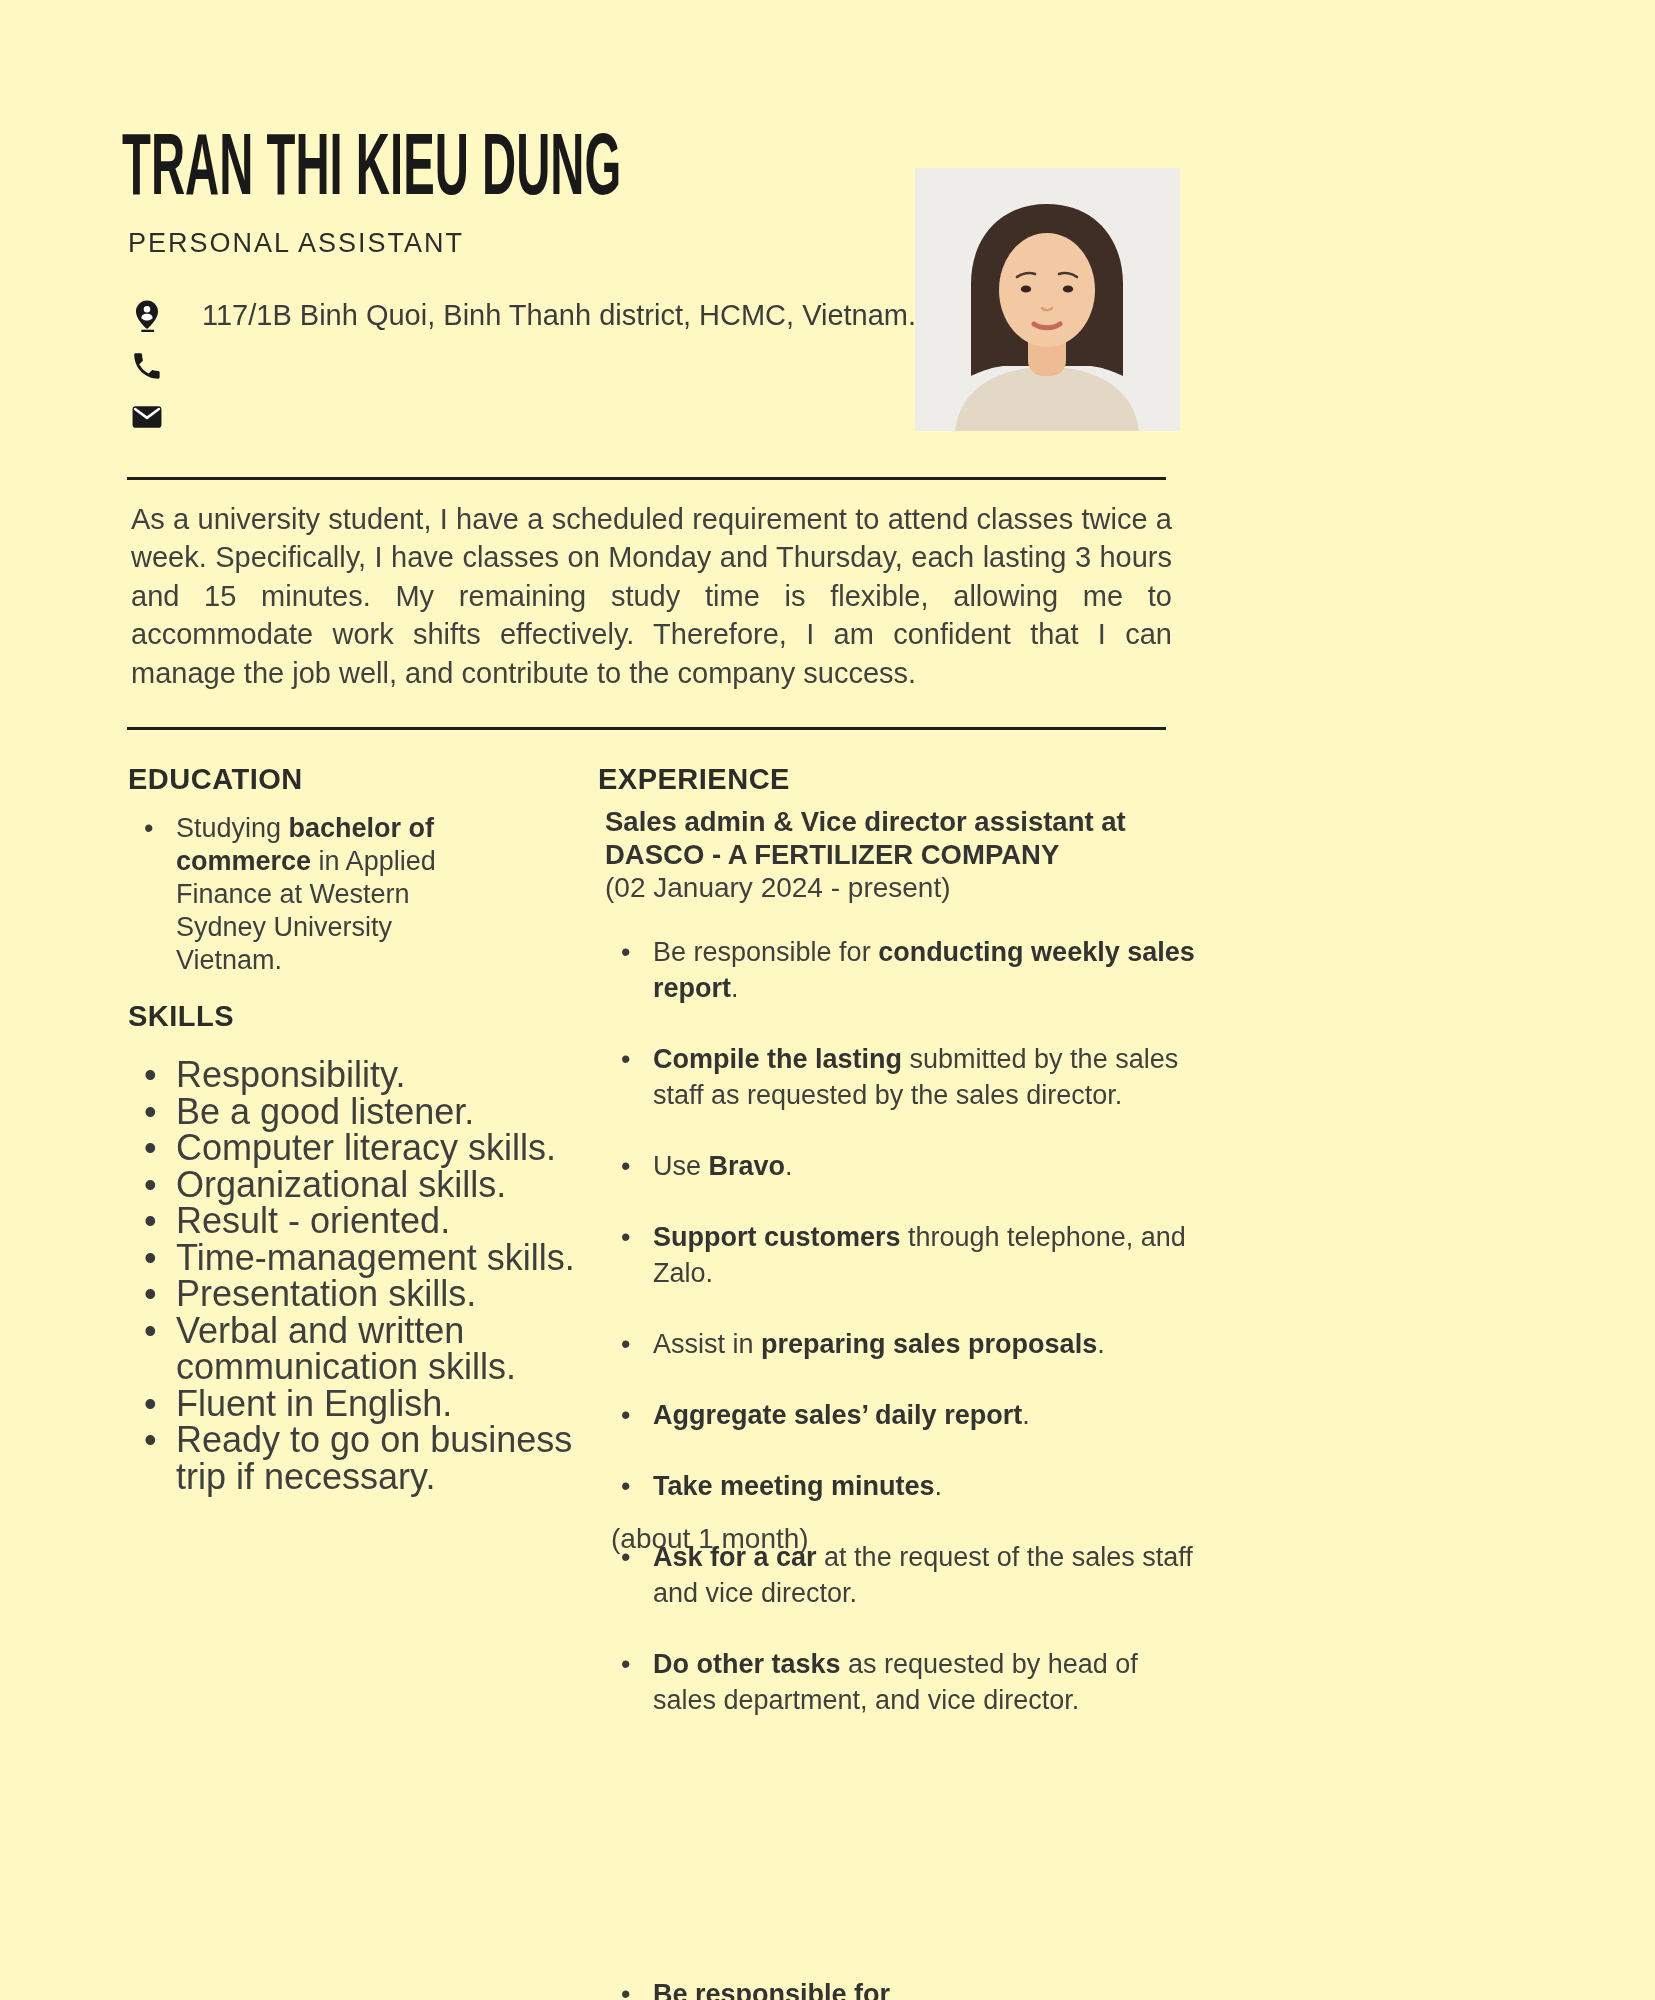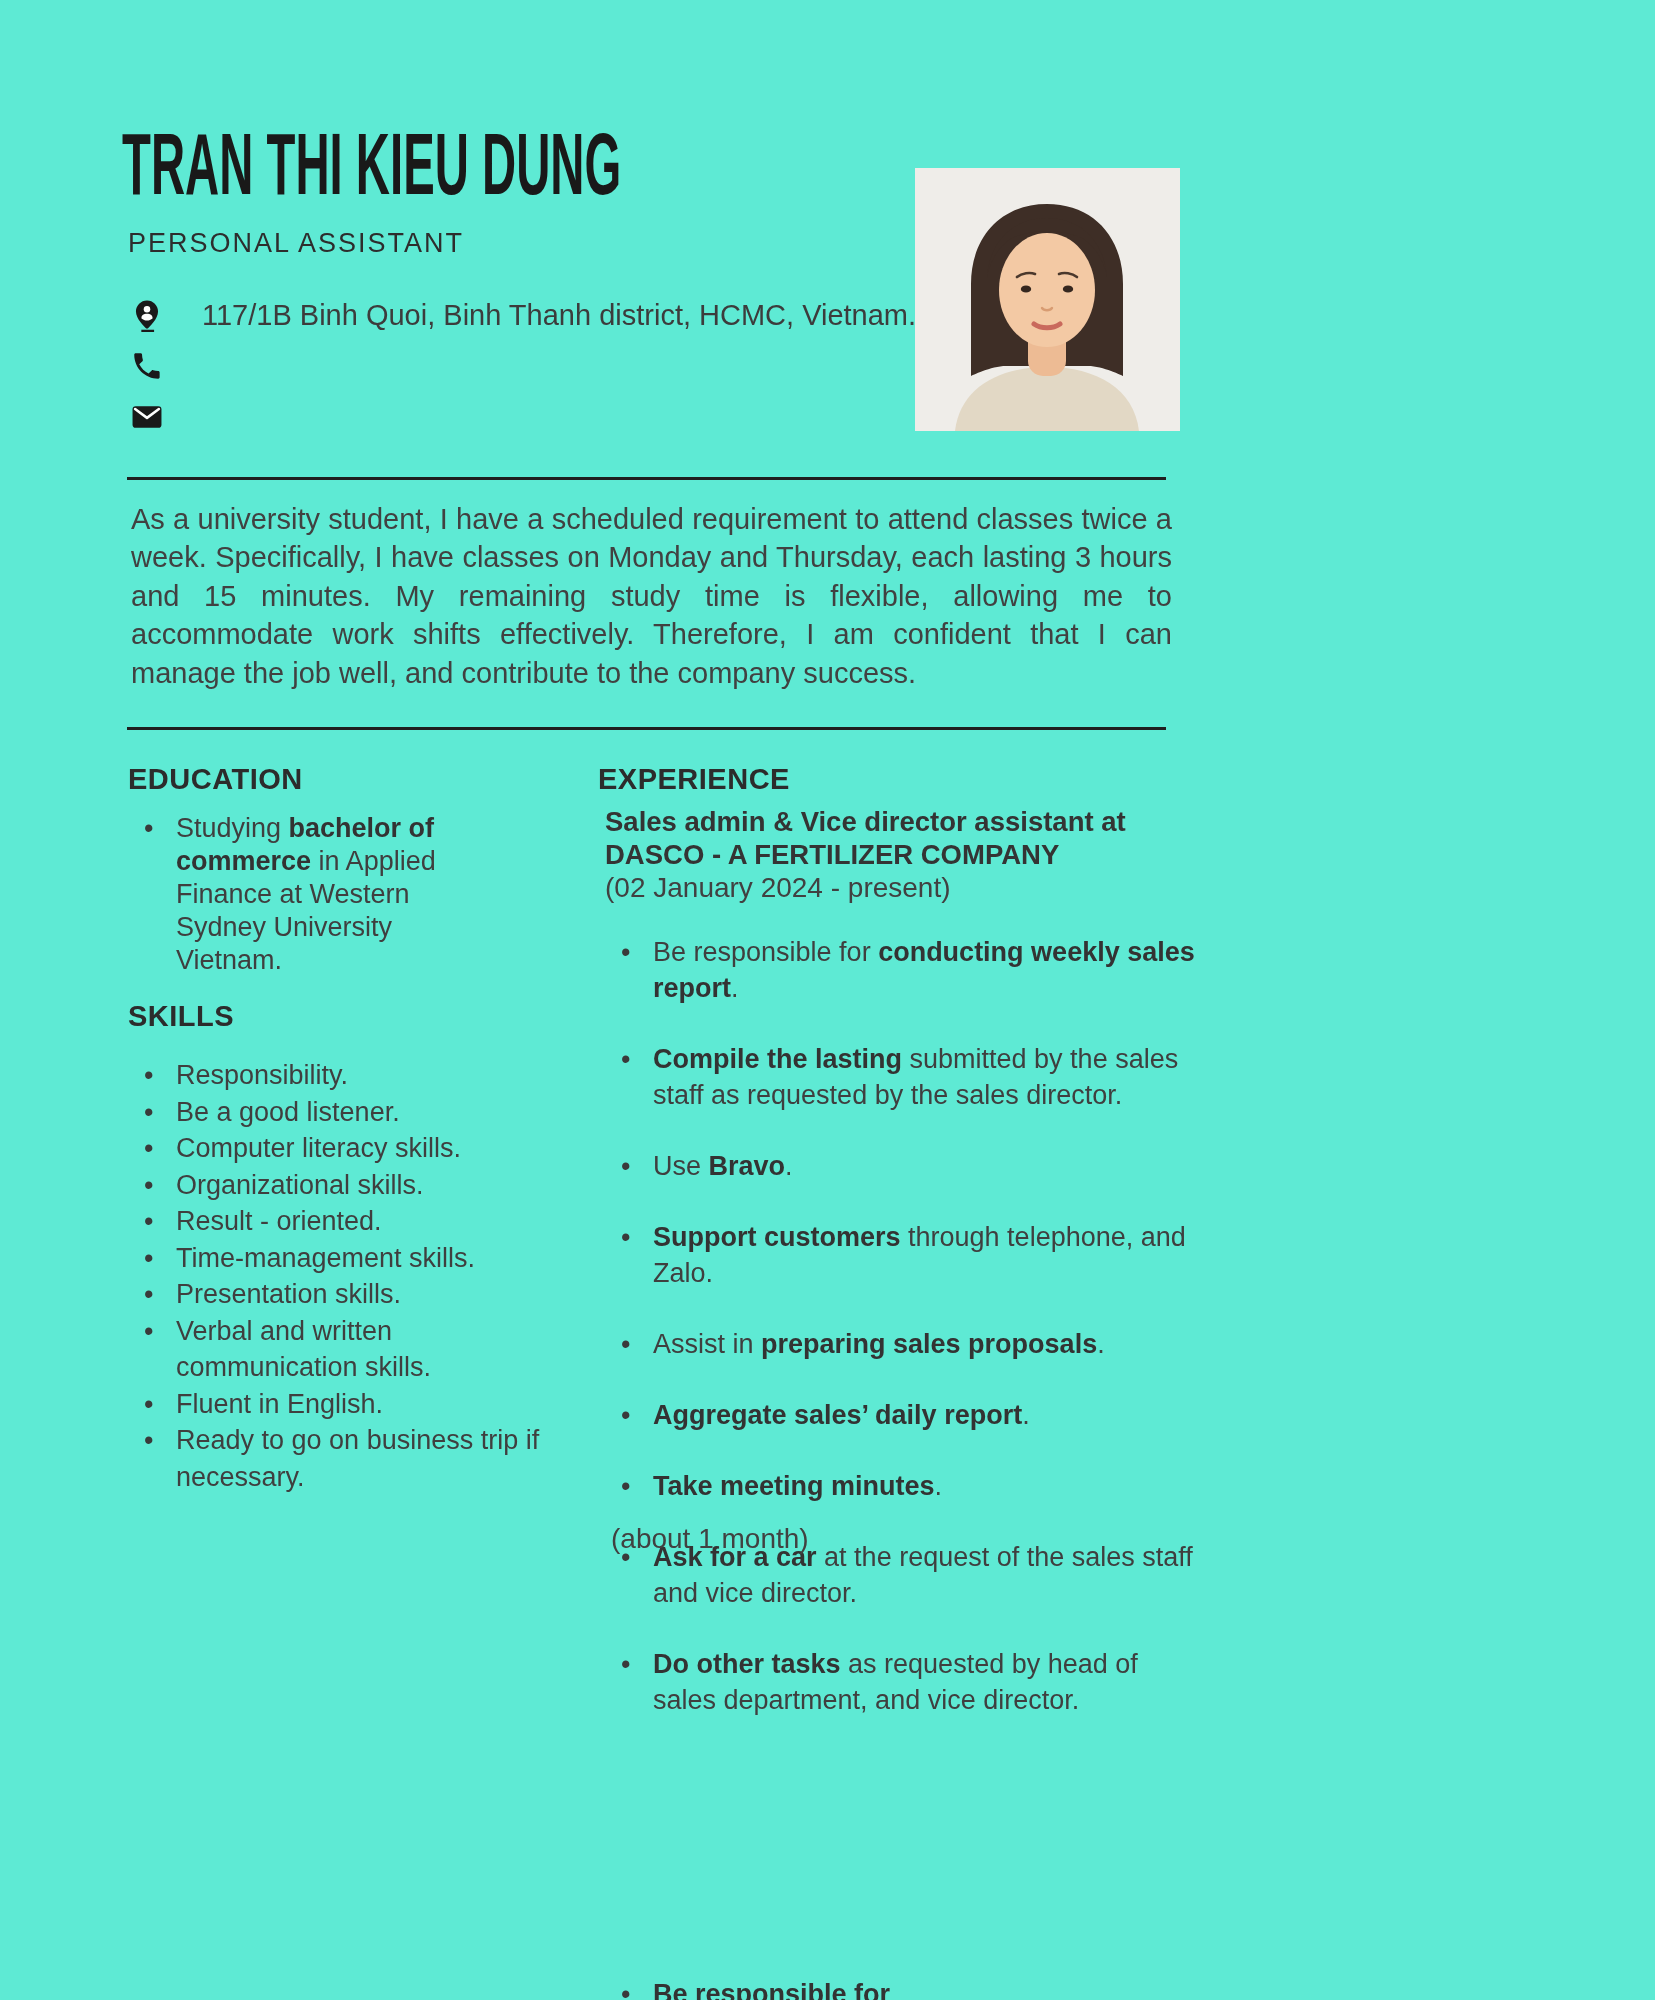--- a/index.html
+++ b/index.html
@@ -1,20 +1,20 @@
 <!DOCTYPE html>
 <html><head>
 <meta charset="utf-8">
 <style>
   * { margin:0; padding:0; box-sizing:border-box; }
   html,body { background:#ffffff; }
   .page {
     position:relative;
     width:1655px; height:2000px;
-    background:#5eead4;
+    background:#fef9c3;
     overflow:hidden;
     font-family:"Liberation Sans", sans-serif;
     color:#404040;
   }
   .abs { position:absolute; }
 
   
   .name-wrap { left:122px; top:118px; height:92px; }
   .name-inner {
     display:inline-block;
@@ -57,21 +57,21 @@
   .exp-heading { left:598px; top:763px; }
 
   ul.blist { list-style:none; }
   ul.blist > li { position:relative; padding-left:48px; }
   ul.blist > li::before {
     content:"\2022"; position:absolute; left:16px; top:0;
     color:#3a3a3a;
   }
 
   .edu-list { left:128px; top:812px; width:352px; font-size:27px; line-height:33px; color:#3f3f3f; }
-  .skills-list { left:128px; top:1057px; width:452px; font-size:27px; line-height:36.5px; color:#3f3f3f; }
+  .skills-list { left:128px; top:1057px; width:452px; font-size:36px; line-height:36.5px; color:#3f3f3f; }
   .skills-list > li { padding-left:48px; }
 
   .job-title { font-size:27.5px; font-weight:700; line-height:33px; color:#343434; }
   .job1-title { left:605px; top:805px; width:575px; }
   .job-period { font-size:28px; line-height:33px; color:#414141; }
   .job1-period { left:605px; top:871px; }
   .exp-list { left:605px; top:899px; width:602px; font-size:27px; line-height:36px; color:#3f3f3f; }
   .exp-list > li { padding-left:50px; margin-bottom:1px;margin-top:35px; }
   .exp-list > li::before { left:22px; }
   .job2-title { left:605px; top:1452px; width:570px; line-height:34px; }

